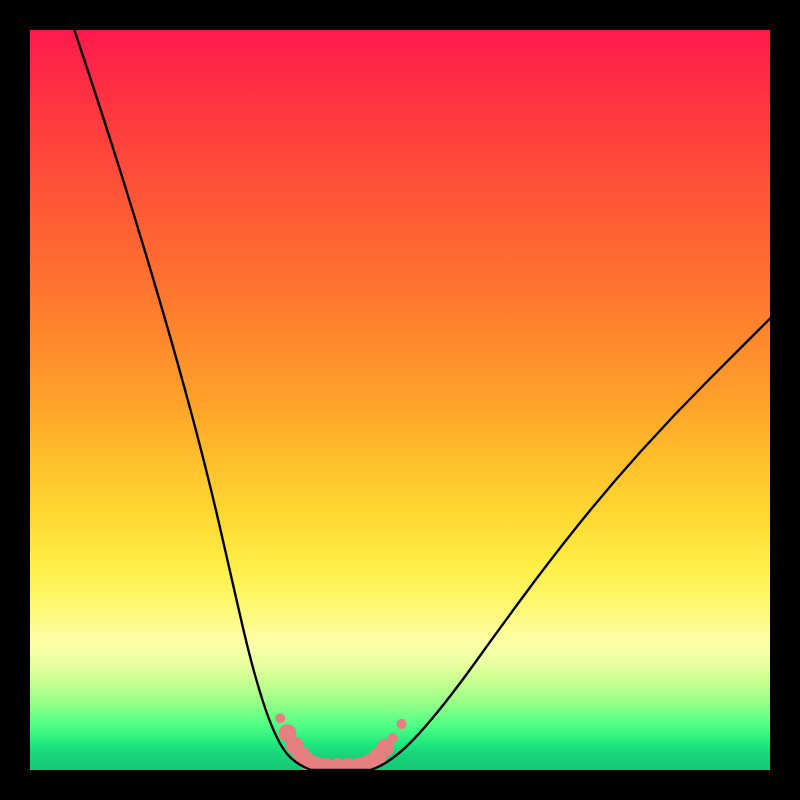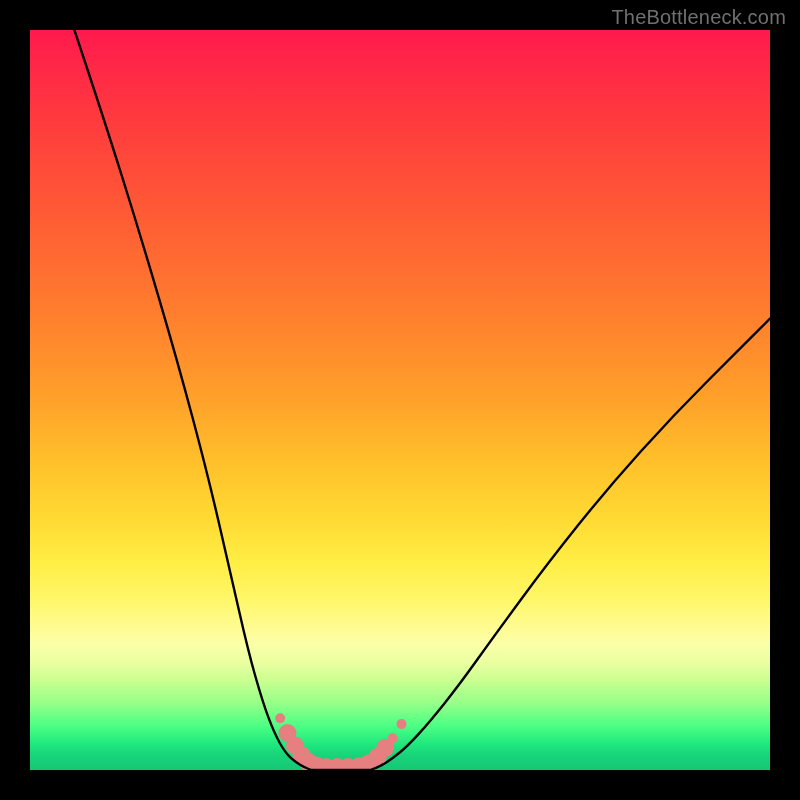--- a/index.html
+++ b/index.html
@@ -82,14 +82,13 @@
           <circle cx="329.3" cy="736.3" r="9" fill="#e57f80"></circle>
           <circle cx="338.9" cy="733.3" r="9" fill="#e57f80"></circle>
           <circle cx="347.8" cy="726.7" r="9" fill="#e57f80"></circle>
           <circle cx="355.2" cy="717.8" r="9" fill="#e57f80"></circle>
           <circle cx="362.6" cy="708.2" r="5" fill="#e57f80"></circle>
           <circle cx="371.5" cy="694.1" r="5" fill="#e57f80"></circle>
         </g>
       <path id="curve-path" fill="none" stroke="#000" stroke-width="2.4" stroke-linecap="round" d="M 44.4 0.0 Q 74.0 88.8 92.5 148.0 Q 111.0 207.2 129.5 270.1 Q 148.0 333.0 162.8 388.5 Q 177.6 444.0 188.7 492.1 Q 199.8 540.2 209.1 580.9 Q 218.3 621.6 225.7 647.5 Q 233.1 673.4 238.7 688.2 Q 244.2 703.0 249.8 713.0 Q 255.3 723.0 260.8 727.8 Q 266.4 732.6 270.1 734.8 Q 273.8 737.0 277.5 738.5 Q 281.2 740.0 281.2 740.0 Q 281.2 740.0 288.6 740.0 Q 296.0 740.0 303.4 740.0 Q 310.8 740.0 318.2 740.0 Q 325.6 740.0 333.0 740.0 Q 340.4 740.0 340.4 740.0 Q 340.4 740.0 346.0 737.8 Q 351.5 735.6 357.0 731.9 Q 362.6 728.2 370.0 722.2 Q 377.4 716.3 388.5 704.1 Q 399.6 691.9 414.4 673.4 Q 429.2 654.9 447.7 629.0 Q 466.2 603.1 492.1 568.0 Q 518.0 532.8 547.6 495.8 Q 577.2 458.8 610.5 421.8 Q 643.8 384.8 677.1 351.5 Q 710.4 318.2 725.2 303.4 L 740.0 288.6"></path>
     </svg>
   </div>
-  <div class="watermark">TheBottleneck.com</div>
 </div>
 
 </body></html>

